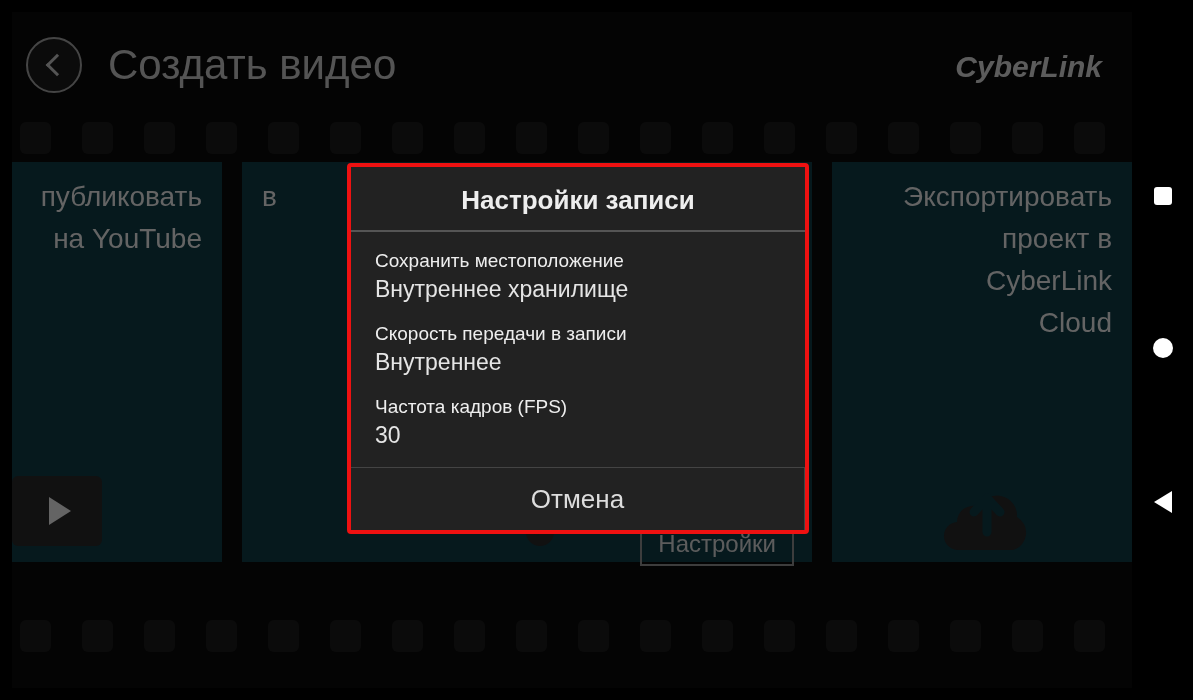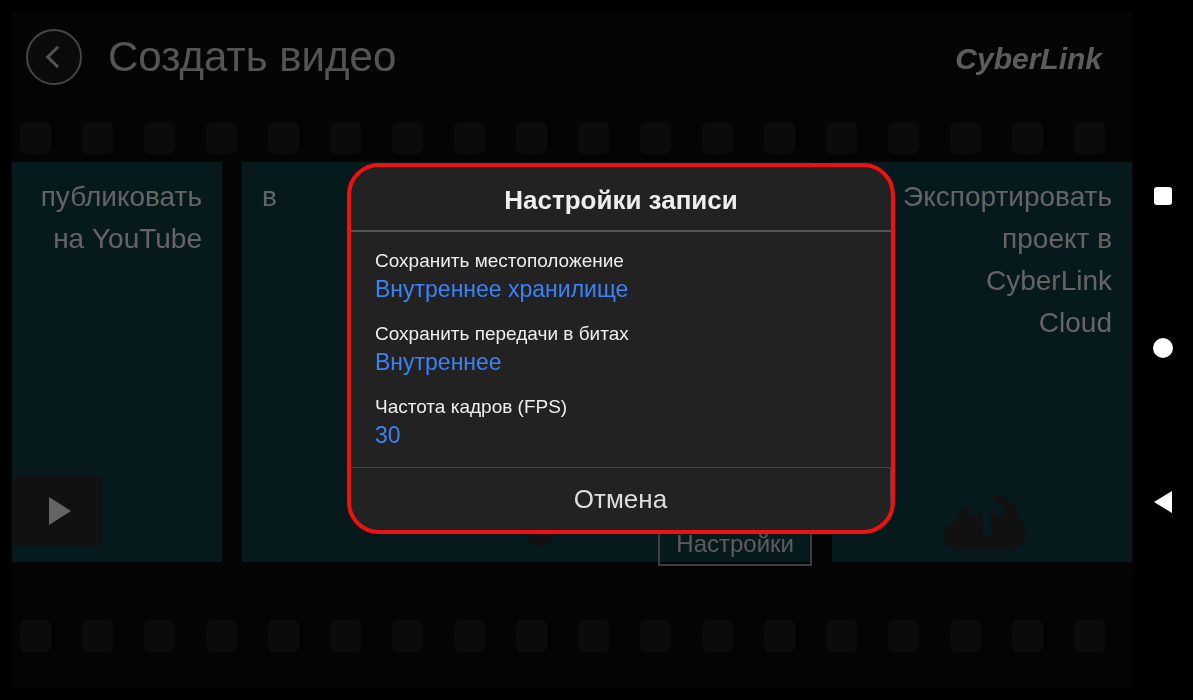--- a/index.html
+++ b/index.html
@@ -2,49 +2,49 @@
 <html><head>
 <meta charset="utf-8">
 <style>
 * { margin: 0; padding: 0; box-sizing: border-box; }
 html, body { width: 1193px; height: 700px; background: #000; font-family: Arial, sans-serif; overflow: hidden; }
 .screen { position: absolute; left: 12px; top: 12px; width: 1120px; height: 676px; background: #0a0a0a; }
 .navbar-right { position: absolute; right: 0; top: 0; width: 61px; height: 700px; background: #000; display: flex; flex-direction: column; align-items: center; justify-content: space-around; padding: 120px 0; }
 .nav-square { width: 18px; height: 18px; background: #fff; border-radius: 3px; }
 .nav-circle { width: 20px; height: 20px; background: #fff; border-radius: 50%; }
 .nav-triangle { width: 0; height: 0; border-top: 11px solid transparent; border-bottom: 11px solid transparent; border-right: 18px solid #fff; }
-.header { position: absolute; left: 0; top: 0; width: 100%; height: 90px; display: flex; align-items: center; text-align: center; }
+.header { position: absolute; left: 0; top: 8px; width: 100%; height: 90px; display: flex; align-items: center; text-align: center; }
 .back-btn { width: 56px; height: 56px; margin-left: 14px; border: 2px solid #999; border-radius: 50%; background: #1a1a1a; display: flex; align-items: center; justify-content: center; cursor: pointer; }
 .back-chev { width: 16px; height: 16px; border-left: 3px solid #bbb; border-bottom: 3px solid #bbb; transform: rotate(45deg); margin-left: 6px; }
 .title { color: #bbb; font-size: 42px; margin-left: 26px; }
 .brand { position: absolute; right: 30px; top: 30px; color: #ccc; font-size: 30px; font-style: italic; font-weight: bold; }
 .film { position: absolute; left: 0; top: 110px; width: 100%; height: 530px; }
 .sprockets { position: absolute; left: 0; width: 100%; height: 32px; display: flex; gap: 31px; padding-left: 8px; }
 .sprockets.top { top: 0; }
 .sprockets.bot { bottom: 0; }
 .sprockets span { width: 31px; height: 32px; background: #1a1a1a; border-radius: 6px; }
 .cards { position: absolute; left: 0; top: 40px; width: 100%; height: 400px; display: flex; }
 .card { position: relative; background: #0f3842; height: 100%; display: flex; flex-direction: column; align-items: center; }
 .card.c1 { width: 210px; margin-left: 0; }
 .card.c2 { width: 570px; margin-left: 20px; }
 .card.c3 { width: 300px; margin-left: 20px; }
 .card-text { color: #ddd; font-size: 28px; text-align: right; line-height: 1.5; padding: 14px 20px 0 0; width: 100%; }
 .play-ghost { position: absolute; left: 0; bottom: 16px; width: 90px; height: 70px; background: #262626; border-radius: 6px; display: flex; align-items: center; justify-content: center; }
 .play-ghost::after { content: ""; border-left: 22px solid #ddd; border-top: 14px solid transparent; border-bottom: 14px solid transparent; margin-left: 5px; }
 .share-icon { position: absolute; left: 210px; bottom: 10px; }
 .cloud-up { position: absolute; left: 100px; bottom: 10px; }
-.bottom-btns { position: absolute; right: 0; bottom: -4px; display: flex; gap: 12px; }
+.bottom-btns { position: absolute; right: 18px; bottom: -4px; display: flex; gap: 12px; }
 .ghost-btn { border: 2px solid #888; color: #ccc; font-size: 24px; padding: 6px 16px; background: transparent; }
 .overlay { position: absolute; left: 0; top: 0; width: 100%; height: 100%; background: rgba(0,0,0,0.55); }
-.dialog { position: absolute; left: 335px; top: 151px; width: 548px; background: #222; border: 4px solid #e11; border-radius: 32px; overflow: hidden; }
+.dialog { position: absolute; left: 335px; top: 151px; width: 462px; background: #222; border: 4px solid #e11; border-radius: 4px; overflow: hidden; }
 .dlg-title { text-align: center; color: #eee; font-size: 26px; font-weight: bold; padding: 18px 0 14px; border-bottom: 2px solid #555; }
 .dlg-body { padding: 8px 0; border-bottom: 1px solid #444; }
 .dlg-row { padding: 10px 24px; cursor: pointer; }
 .dlg-label { color: #eee; font-size: 19px; }
-.dlg-val { color: #3b82f6; font-size: 23px; margin-top: 4px; }
+.dlg-val { color: #e5e5e5; font-size: 23px; margin-top: 4px; }
 .dlg-actions { display: flex; height: 62px; flex-direction: column; }
 .dlg-actions button { flex: 1; background: transparent; border: none; color: #ddd; font-size: 26px; cursor: pointer; }
 .dlg-actions button:first-child { border-right: 1px solid #444; }
 </style>
 </head>
 <body>
 
 <div class="screen">
   <div class="header">
     <div class="back-btn">
@@ -130,21 +130,21 @@
   <div class="overlay"></div>
 
   <div class="dialog">
     <div class="dlg-title">Настройки записи</div>
     <div class="dlg-body">
       <div class="dlg-row">
         <div class="dlg-label">Сохранить местоположение</div>
         <div class="dlg-val">Внутреннее хранилище</div>
       </div>
       <div class="dlg-row">
-        <div class="dlg-label">Сохранить передачи в битах</div>
+        <div class="dlg-label">Скорость передачи в записи</div>
         <div class="dlg-val">Внутреннее</div>
       </div>
       <div class="dlg-row">
         <div class="dlg-label">Частота кадров (FPS)</div>
         <div class="dlg-val">30</div>
       </div>
     </div>
     <div class="dlg-actions">
       <button>Отмена</button>
     </div>

